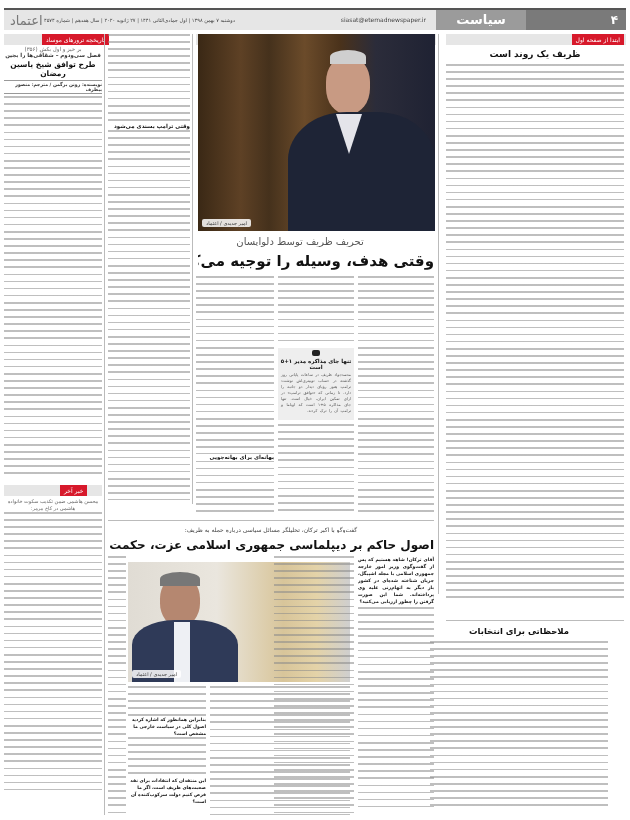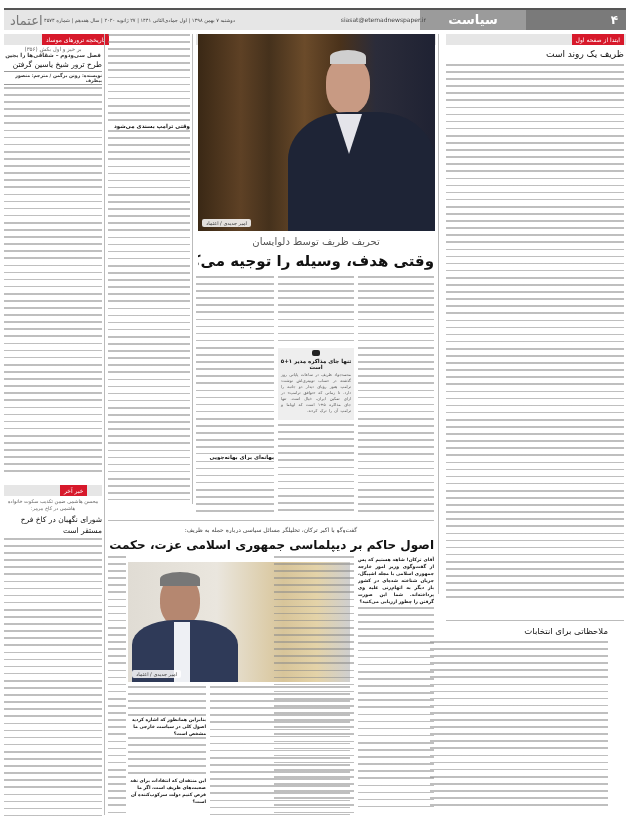--- a/index.html
+++ b/index.html
@@ -1,28 +1,28 @@
 <!DOCTYPE html>
 <html><head>
 <meta charset="utf-8">
 <style>
 *{box-sizing:border-box;margin:0;padding:0}
 body{width:630px;height:820px;background:#fff;font-family:"DejaVu Sans",sans-serif;color:#222;overflow:hidden;position:relative;direction:rtl}
 .topbar{position:absolute;left:4px;right:4px;top:8px;height:22px;background:#e6e6e6;border-top:2px solid #555}
 .pagenum{position:absolute;right:0;top:0;width:100px;height:20px;background:#7a7a7a;color:#fff;font-size:12px;padding-right:8px;line-height:20px;font-weight:bold}
-.section{position:absolute;right:100px;top:0;width:106px;height:20px;background:#9b9b9b;color:#fff;font-size:13px;line-height:20px;text-align:center;font-weight:bold}
+.section{position:absolute;right:100px;top:0;width:90px;height:20px;background:#9b9b9b;color:#fff;font-size:13px;line-height:20px;text-align:center;font-weight:bold}
 .email{position:absolute;right:200px;top:0;font-size:6px;line-height:20px;color:#444;direction:ltr}
 .dateline{position:absolute;left:40px;top:0;font-size:5px;line-height:20px;color:#444}
 .logo{position:absolute;left:6px;top:3px;font-size:13px;color:#777}
 .kicker{position:absolute;background:#d7192b;color:#fff;font-size:6px;padding:1px 4px;line-height:9px}
 .labelbar{position:absolute;height:11px;background:#e6e6e6}
 .col{position:absolute;overflow:hidden}
 .txt{font-size:4.6px;line-height:7.1px;color:#555;text-align:justify;word-spacing:1px}
 .lines{background:repeating-linear-gradient(to bottom,#8a8a8a 0 1.6px,transparent 1.6px 7.1px);opacity:.55}
-.h-col{font-weight:normal;color:#111}
+.h-col{font-weight:bold;text-align:center;color:#111}
 .vrule{position:absolute;width:1px;background:#bbb}
 .hrule{position:absolute;height:1px;background:#bbb}
 .photo1{position:absolute;left:198px;top:34px;width:237px;height:197px;background:linear-gradient(90deg,#3a2815 0%,#5e4125 18%,#45311c 30%,#6b4b2a 45%,#4a321b 60%,#2b2c3a 75%,#1f2233 100%)}
 .photo2{position:absolute;left:128px;top:562px;width:222px;height:120px;background:linear-gradient(90deg,#e0dcd4 0%,#eae6de 40%,#d8c59a 70%,#e4d3a8 85%,#cfcfcf 100%)}
 .credit{position:absolute;background:rgba(255,255,255,.85);color:#333;font-size:5px;padding:1px 4px;border-radius:2px}
 </style>
 </head>
 <body>
 
 <div class="topbar">
@@ -55,21 +55,21 @@
 </div>
 
 <div class="photo1">
   <div style="position:absolute;left:128px;top:22px;width:44px;height:58px;border-radius:45%;background:#c89a83"></div>
   <div style="position:absolute;left:132px;top:16px;width:36px;height:14px;border-radius:50% 50% 0 0;background:#cfcfcf"></div>
   <div style="position:absolute;left:90px;top:78px;width:147px;height:119px;border-radius:40% 40% 0 0;background:#1e2436"></div>
   <div style="position:absolute;left:138px;top:80px;width:26px;height:40px;background:#e4e4ea;clip-path:polygon(0 0,100% 0,50% 100%)"></div>
   <div class="credit" style="left:4px;bottom:4px">امیر جدیدی / اعتماد</div>
 </div>
 
-<div class="col" style="right:196px;top:236px;width:236px;font-size:10px;color:#555;text-align:center">تحریف ظریف توسط دلواپسان</div>
+<div class="col" style="right:212px;top:236px;width:236px;font-size:10px;color:#555;text-align:center">تحریف ظریف توسط دلواپسان</div>
 <div class="col" style="right:196px;top:252px;width:236px;font-size:15px;font-weight:bold;color:#111;text-align:center;white-space:nowrap">وقتی هدف، وسیله را توجیه می‌کند</div>
 
 <div class="col lines" style="right:196px;top:276px;width:76px;height:240px"></div>
 <div class="col lines" style="right:276px;top:276px;width:76px;height:68px"></div>
 <div class="col" style="right:276px;top:348px;width:76px;height:72px;background:#eee">
   <div style="width:8px;height:6px;margin:2px auto;border-radius:2px;background:#222"></div>
   <div style="font-size:5.5px;font-weight:bold;text-align:center;color:#111">تنها جای مذاکره مدیر ۱+۵ است</div>
   <div class="txt" style="padding:2px 3px;font-size:4px;line-height:6px">محمدجواد ظریف در ساعات پایانی روز گذشته در حساب توییتری‌اش نوشت: ترامپ هنوز رؤیای دیدار دو جانبه را دارد. تا زمانی که «توافق ترامپ» در ازای تمکین ایران، خیال است. تنها جای مذاکره ۵+۱ است که اوباما و ترامپ آن را ترک کردند.</div>
 </div>
 <div class="col lines" style="right:276px;top:424px;width:76px;height:92px"></div>
@@ -78,30 +78,29 @@
 <div class="col" style="left:108px;top:34px;width:82px;height:470px">
   <div class="lines" style="height:88px"></div>
   <div style="font-size:5.5px;font-weight:bold;color:#111;line-height:8px">وقتی ترامپ بسندی می‌شود</div>
   <div class="lines" style="height:370px"></div>
 </div>
 <div class="col" style="right:356px;top:454px;width:78px;font-size:5.5px;font-weight:bold;color:#111;background:#fff">بهانه‌ای برای بهانه‌جویی</div>
 
 <div class="col" style="left:4px;top:46px;width:98px;height:430px">
   <div style="font-size:5.5px;text-align:center;color:#666">بر خیز و اول بکش (۳۵۶)</div>
   <div style="font-size:5.5px;text-align:center;color:#333;font-weight:bold">فصل سی‌ودوم – شقاقی‌ها را بجین</div>
-  <div class="h-col" style="font-size:7.5px;margin:2px 0">طرح ترور شیخ یاسین گرفتن</div>
+  <div class="h-col" style="font-size:7.5px;margin:2px 0">طرح توافق شیخ یاسین رمضان</div>
   <div style="font-size:4.6px;font-weight:bold;color:#333;border-top:1px solid #999;border-bottom:1px solid #999;padding:1px 0;margin-bottom:2px">نویسنده: رونن برگمن / مترجم: منصور بیطرف</div>
   <div class="lines" style="height:390px"></div>
 </div>
 
 <div class="labelbar" style="left:4px;top:485px;width:98px"></div>
 <div class="kicker" style="left:60px;top:485px">خبر آخر</div>
 <div class="col" style="left:4px;top:498px;width:98px;height:318px">
   <div style="font-size:5px;text-align:center;color:#666;line-height:7px">محسن هاشمی ضمن تکذیب سکوت خانواده هاشمی در کاخ مرمر:</div>
-  <div class="h-col" style="font-size:7.5px;line-height:11px;margin:2px 0">شورای نگهبان در کاخ فرح مستقر است</div>
   <div class="lines" style="height:280px"></div>
 </div>
 <div class="vrule" style="left:104px;top:485px;height:330px"></div>
 
 <div class="hrule" style="right:196px;top:520px;width:326px"></div>
 <div class="col" style="right:196px;top:526px;width:326px;font-size:6px;color:#444;text-align:center">گفت‌وگو با اکبر ترکان، تحلیلگر مسائل سیاسی درباره حمله به ظریف:</div>
 <div class="col" style="right:196px;top:538px;width:326px;font-size:12px;font-weight:bold;color:#111;text-align:center;white-space:nowrap">اصول حاکم بر دیپلماسی جمهوری اسلامی عزت، حکمت و مصلحت است</div>
 
 <div class="photo2">
   <div style="position:absolute;left:32px;top:14px;width:40px;height:50px;border-radius:45%;background:#b58770"></div>

